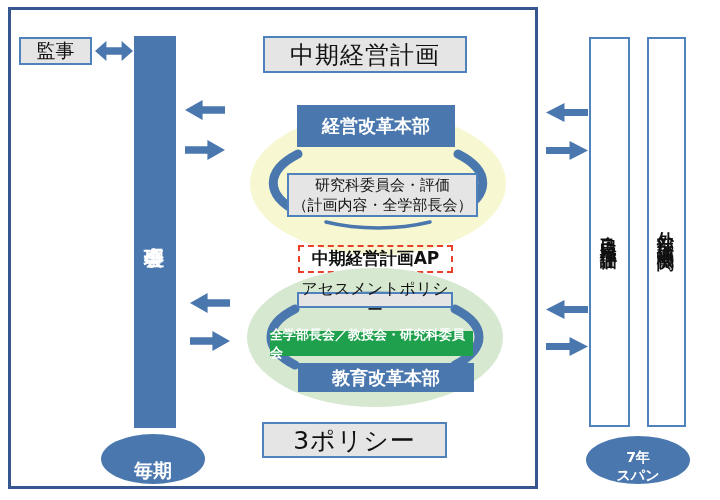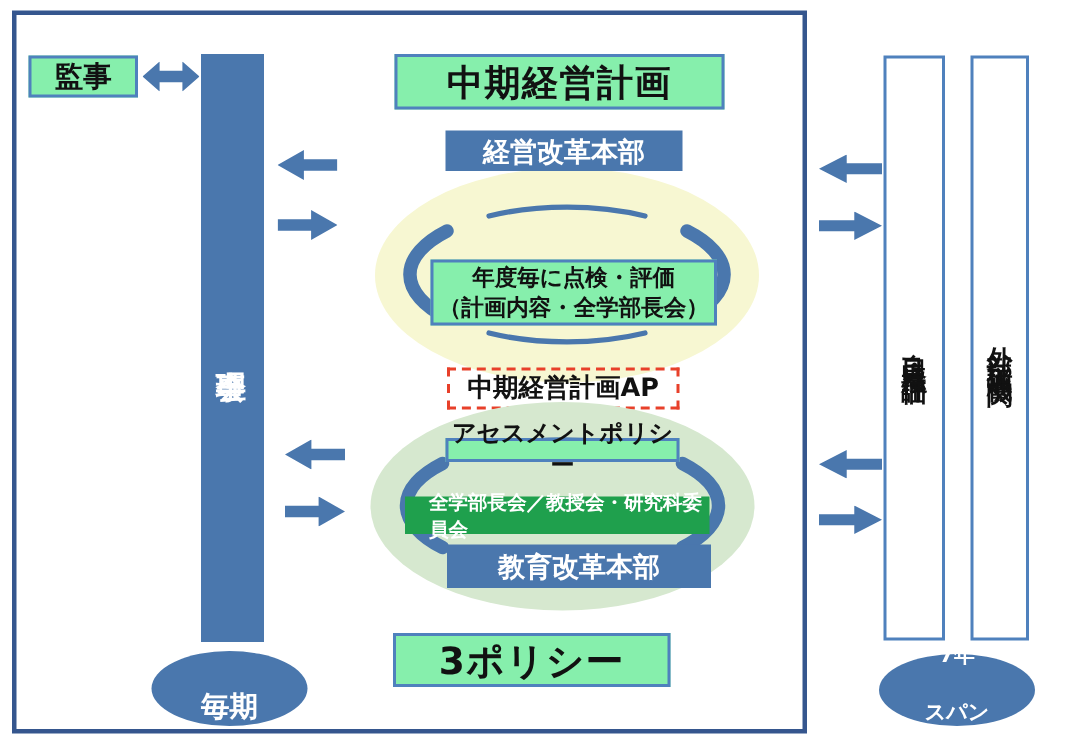--- a/index.html
+++ b/index.html
@@ -14,57 +14,57 @@
 
   
   .frame {
     left: 8px; top: 7px; width: 530px; height: 482px;
     border: 3px solid var(--frame_border, #35568e);
     background: transparent;
   }
 
   
   .wbox {
-    background: #86efac;
+    background: #e5e5e5;
     border: 2px solid var(--box_border, #4f81bd);
     display: flex; align-items: center; justify-content: center;
     text-align: center; color: #111;
-    font-weight: bold;
+    font-weight: normal;
   }
   
   .bbox {
     background: var(--blue, #4a77ad);
     color: #ffffff; font-weight: bold;
     display: flex; align-items: center; justify-content: center;
     text-align: center;
   }
 
   .auditor    { left:19px; top:37px; width:73px; height:28px; font-size:19px; }
-  .midplan    { left:263px; top:36px; width:220px; height:37px; font-size:24px; letter-spacing:1px; }
+  .midplan    { left:263px; top:36px; width:204px; height:37px; font-size:24px; letter-spacing:1px; }
 
   .board-bar  { left:134px; top:36px; width:42px; height:392px;
                 flex-direction: column; gap:26px; font-size:20px; }
 
   .ell-yellow { left:250px; top:112px; width:256px; height:143px;
                 background: var(--yellow_ellipse, #f7f7d2); border-radius:50%; }
   .ell-green  { left:247px; top:268px; width:256px; height:139px;
                 background: var(--green_ellipse, #d6e8cf); border-radius:50%; }
   .cycle-svg  { pointer-events:none; }
 
-  .mgmt-hq    { left:297px; top:87px; width:158px; height:27px; font-size:18px; }
+  .mgmt-hq    { left:297px; top:105px; width:158px; height:42px; font-size:18px; }
   .yearly     { left:287px; top:173px; width:191px; height:44px; font-size:15px;
                 flex-direction:column; line-height:1.35; }
   .apbox      { left:298px; top:245px; width:155px; height:28px;
                 border: 2.5px dashed var(--red_dashed, #e8402a);
                 display:flex; align-items:flex-start; justify-content:center;
                 font-weight:bold; font-size:17px; color:#111; background:transparent; }
   .assessment { left:297px; top:292px; width:156px; height:16px; font-size:16px; }
   .faculty    { left:270px; top:331px; width:203px; height:25px;
                 background: var(--green_box, #1fa04d); color:#fff; font-weight:bold;
-                display:flex; align-items:center; justify-content:center; font-size:13px;padding-left:16px; }
+                display:flex; align-items:center; justify-content:center; font-size:13px; }
   .edu-hq     { left:298px; top:363px; width:176px; height:29px; font-size:18px; }
   .threepol   { left:262px; top:422px; width:185px; height:36px; font-size:25px; letter-spacing:1px; }
 
   
   .vcol {
     background:#fff; border:2px solid var(--box_border, #4f81bd);
     display:flex; align-items:center; justify-content:center;
     font-weight:bold; color:#111;
   }
   .vtext { writing-mode: vertical-rl; text-orientation: upright; }
@@ -73,21 +73,21 @@
   .external  { left:647px; top:37px; width:39px; height:390px; font-size:17px; }
   .external .vtext { letter-spacing:5px; }
 
   
   .badge {
     background: var(--blue, #4a77ad); border-radius:50%;
     color:#fff; font-weight:bold;
     display:flex; flex-direction:column; align-items:center; justify-content:flex-end;
     text-align:center;
   }
-  .period7 { left:586px; top:436px; width:104px; height:48px; font-size:14px; line-height:1.25;gap:20px; }
+  .period7 { left:586px; top:436px; width:104px; height:48px; font-size:14px; line-height:1.25; }
   .periodE { left:101px; top:434px; width:104px; height:50px; font-size:19px; }
 
   
   .arr { position:absolute; background: var(--blue, #4a77ad); }
   .arr.right  { clip-path: polygon(0 31%, 56% 31%, 56% 0, 100% 50%, 56% 100%, 56% 69%, 0 69%); }
   .arr.left   { clip-path: polygon(100% 31%, 44% 31%, 44% 0, 0 50%, 44% 100%, 44% 69%, 100% 69%); }
   .arr.double { clip-path: polygon(0 50%, 30% 0, 30% 31%, 70% 31%, 70% 0, 100% 50%, 70% 100%, 70% 69%, 30% 69%, 30% 100%); }
 </style>
 </head>
 <body>
@@ -117,21 +117,21 @@
       <path d="M 76 32 A 105 45 0 0 1 180 32" stroke-width="3.5"></path>
       <path d="M 180 110 A 105 45 0 0 1 76 110" stroke-width="3.5"></path>
     </g>
   </svg>
 
   <div class="abs bbox mgmt-hq">
     <span>経営改革本部</span>
   </div>
 
   <div class="abs wbox yearly">
-    <span>年度毎に点検・評価</span>
+    <span>研究科委員会・評価</span>
     <span>（計画内容・全学部長会）</span>
   </div>
 
   <div class="abs apbox">
     <span>中期経営計画AP</span>
   </div>
 
   <div class="abs ell-green"></div>
   <svg class="abs cycle-svg" style="left:247px; top:268px;" width="256" height="139">
     <g fill="none" stroke="#4a77ad" stroke-linecap="round">

